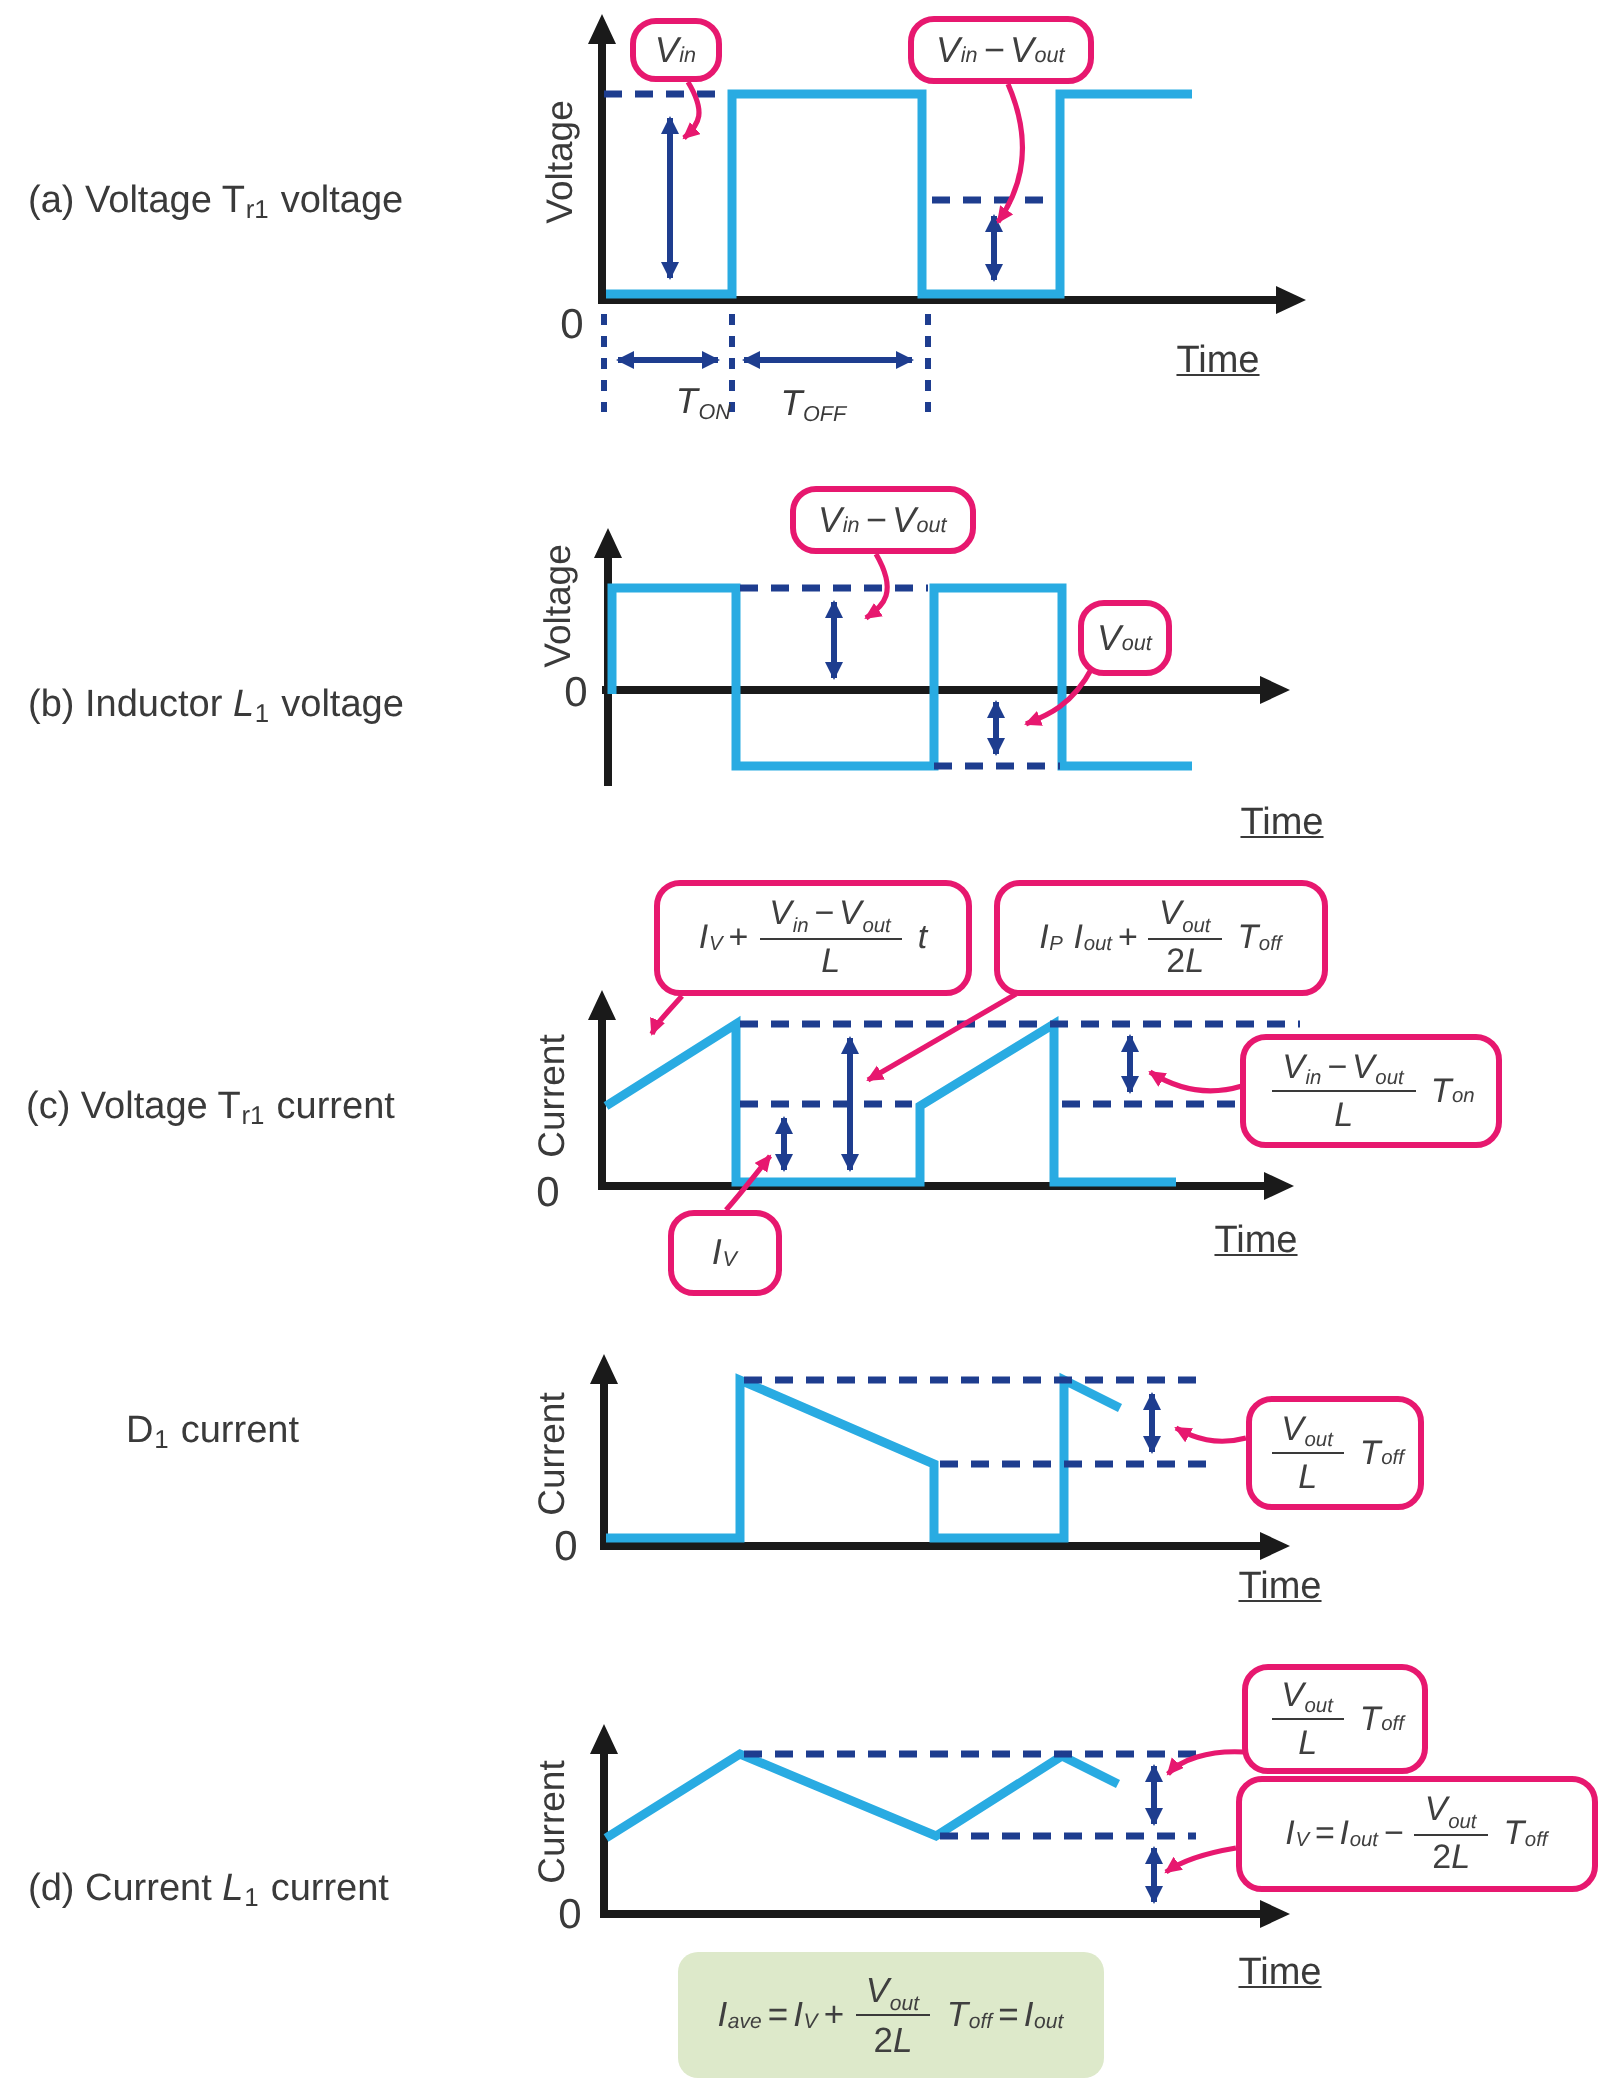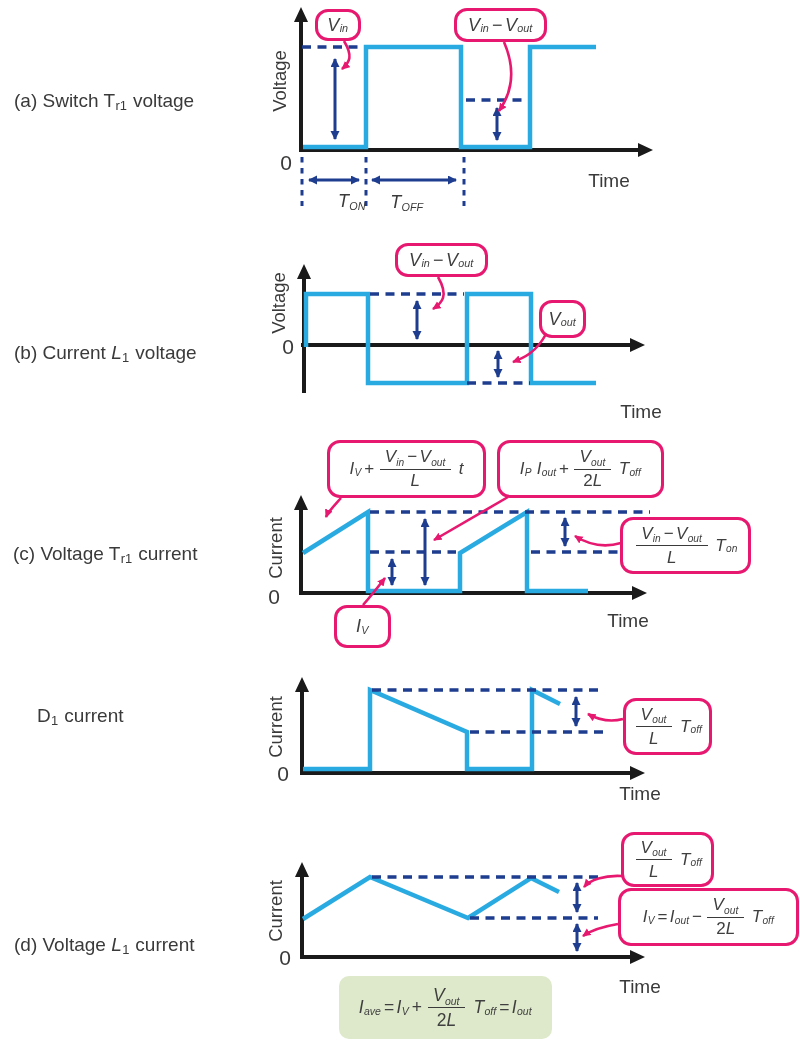--- a/index.html
+++ b/index.html
@@ -10,21 +10,21 @@
   .wave{stroke:var(--c-wave,#29abe2);stroke-width:4.5;fill:none;stroke-linejoin:miter;}
   .dash{stroke:var(--c-dash,#1e3d8f);stroke-width:3.5;fill:none;stroke-dasharray:9 6.5;}
   .vdash{stroke:var(--c-dash,#1e3d8f);stroke-width:3;fill:none;stroke-dasharray:5.5 5.5;}
   .darr{stroke:var(--c-dash,#1e3d8f);stroke-width:3;fill:none;}
   .pink{stroke:var(--c-pink,#e7186f);stroke-width:2.6;fill:none;}
   .abs{position:absolute;}
   .side-label{font-size:19px;line-height:27px;color:#3a3a3a;white-space:nowrap;}
   .rot{transform:translate(-50%,-50%) rotate(-90deg);font-size:18.5px;white-space:nowrap;}
   .ctr{transform:translate(-50%,-50%);}
   .zero{font-size:21px;}
-  .time-label{font-size:19px;}
+  .time-label{font-size:19px;text-decoration:underline;}
   .t-label{font-size:18px;font-style:italic;white-space:nowrap;}
   .bubble{position:absolute;display:flex;align-items:center;justify-content:center;
           background:#fff;border:3px solid var(--c-pink,#e7186f);border-radius:13px;
           font-size:17px;color:#3f3f3f;white-space:nowrap;box-sizing:border-box;}
   .bubble.big{font-size:18px;}
   .avg-box{position:absolute;display:flex;align-items:center;justify-content:center;
            background:var(--c-greenbg,#dde9ca);border-radius:10px;font-size:17.5px;
            color:#3f3f3f;white-space:nowrap;box-sizing:border-box;}
   
   .mi{font-style:italic;}
@@ -116,39 +116,39 @@
       <path class="wave" d="M303,919 L370,877 L468,918 L531,878 L559,892"></path>
       <path class="dash" d="M372,877 H598"></path>
       <path class="dash" d="M470,918 H598"></path>
       <path class="darr" d="M577,883 V912" marker-start="url(#nv)" marker-end="url(#nv)"></path>
       <path class="darr" d="M577,924 V951" marker-start="url(#nv)" marker-end="url(#nv)"></path>
       <path class="pink" d="M622,876 C604,875 590,880 584,887" marker-end="url(#pk)"></path>
       <path class="pink" d="M618,924 C600,927 590,931 583,936" marker-end="url(#pk)"></path>
     </g>
   </svg>
 
-  <div class="abs side-label" style="left:14px;top:87px"><span class="mt">(a) Switch T</span><span class="msub">r1</span><span class="mt"> voltage</span></div>
+  <div class="abs side-label" style="left:14px;top:87px"><span class="mt">(a) Voltage T</span><span class="msub">r1</span><span class="mt"> voltage</span></div>
   <div class="abs rot" style="left:280px;top:81px">Voltage</div>
   <div class="abs zero ctr" style="left:286px;top:163px">0</div>
   <div class="abs time-label ctr" style="left:609px;top:181px">Time</div>
   <div class="abs t-label ctr" style="left:352px;top:201px"><span class="mi">T</span><span class="msub">ON</span></div>
   <div class="abs t-label ctr" style="left:407px;top:202px"><span class="mi">T</span><span class="msub">OFF</span></div>
   <div class="bubble big" style="left:315px;top:9px;width:46px;height:32px">
       <span class="mi">V</span>
       <span class="msub">in</span>
     </div>
   <div class="bubble big" style="left:454px;top:8px;width:93px;height:34px">
       <span class="mi">V</span>
       <span class="msub">in</span>
       <span class="mop">−</span>
       <span class="mi">V</span>
       <span class="msub">out</span>
     </div>
 
-  <div class="abs side-label" style="left:14px;top:339px"><span class="mt">(b) Current </span><span class="mi">L</span><span class="msub">1</span><span class="mt"> voltage</span></div>
+  <div class="abs side-label" style="left:14px;top:339px"><span class="mt">(b) Inductor </span><span class="mi">L</span><span class="msub">1</span><span class="mt"> voltage</span></div>
   <div class="abs rot" style="left:279px;top:303px">Voltage</div>
   <div class="abs zero ctr" style="left:288px;top:347px">0</div>
   <div class="abs time-label ctr" style="left:641px;top:412px">Time</div>
   <div class="bubble big" style="left:395px;top:243px;width:93px;height:34px">
       <span class="mi">V</span>
       <span class="msub">in</span>
       <span class="mop">−</span>
       <span class="mi">V</span>
       <span class="msub">out</span>
     </div>
@@ -217,41 +217,41 @@
       <span class="mt"> </span>
       <span class="mi">T</span>
       <span class="msub">on</span>
     </div>
   <div class="bubble big" style="left:334px;top:605px;width:57px;height:43px">
       <span class="mi">I</span>
       <span class="msub">V</span>
     </div>
 
   <div class="abs side-label" style="left:14px;top:702px">
-    <div style="margin-left:23px"><span class="mt">D</span><span class="msub">1</span><span class="mt"> current</span></div>
+    <div style="margin-left:49px"><span class="mt">D</span><span class="msub">1</span><span class="mt"> current</span></div>
   </div>
   <div class="abs rot" style="left:276px;top:727px">Current</div>
   <div class="abs zero ctr" style="left:283px;top:774px">0</div>
   <div class="abs time-label ctr" style="left:640px;top:794px">Time</div>
   <div class="bubble" style="left:623px;top:698px;width:89px;height:57px">
       <span class="frac">
         <span class="num">
           <span class="mi">V</span>
           <span class="msub">out</span>
         </span>
         <span class="den">
           <span class="mi">L</span>
         </span>
       </span>
       <span class="mt"> </span>
       <span class="mi">T</span>
       <span class="msub">off</span>
     </div>
 
-  <div class="abs side-label" style="left:14px;top:931px"><span class="mt">(d) Voltage </span><span class="mi">L</span><span class="msub">1</span><span class="mt"> current</span></div>
+  <div class="abs side-label" style="left:14px;top:931px"><span class="mt">(d) Current </span><span class="mi">L</span><span class="msub">1</span><span class="mt"> current</span></div>
   <div class="abs rot" style="left:276px;top:911px">Current</div>
   <div class="abs zero ctr" style="left:285px;top:958px">0</div>
   <div class="abs time-label ctr" style="left:640px;top:987px">Time</div>
   <div class="bubble" style="left:621px;top:832px;width:93px;height:55px">
       <span class="frac">
         <span class="num">
           <span class="mi">V</span>
           <span class="msub">out</span>
         </span>
         <span class="den">

